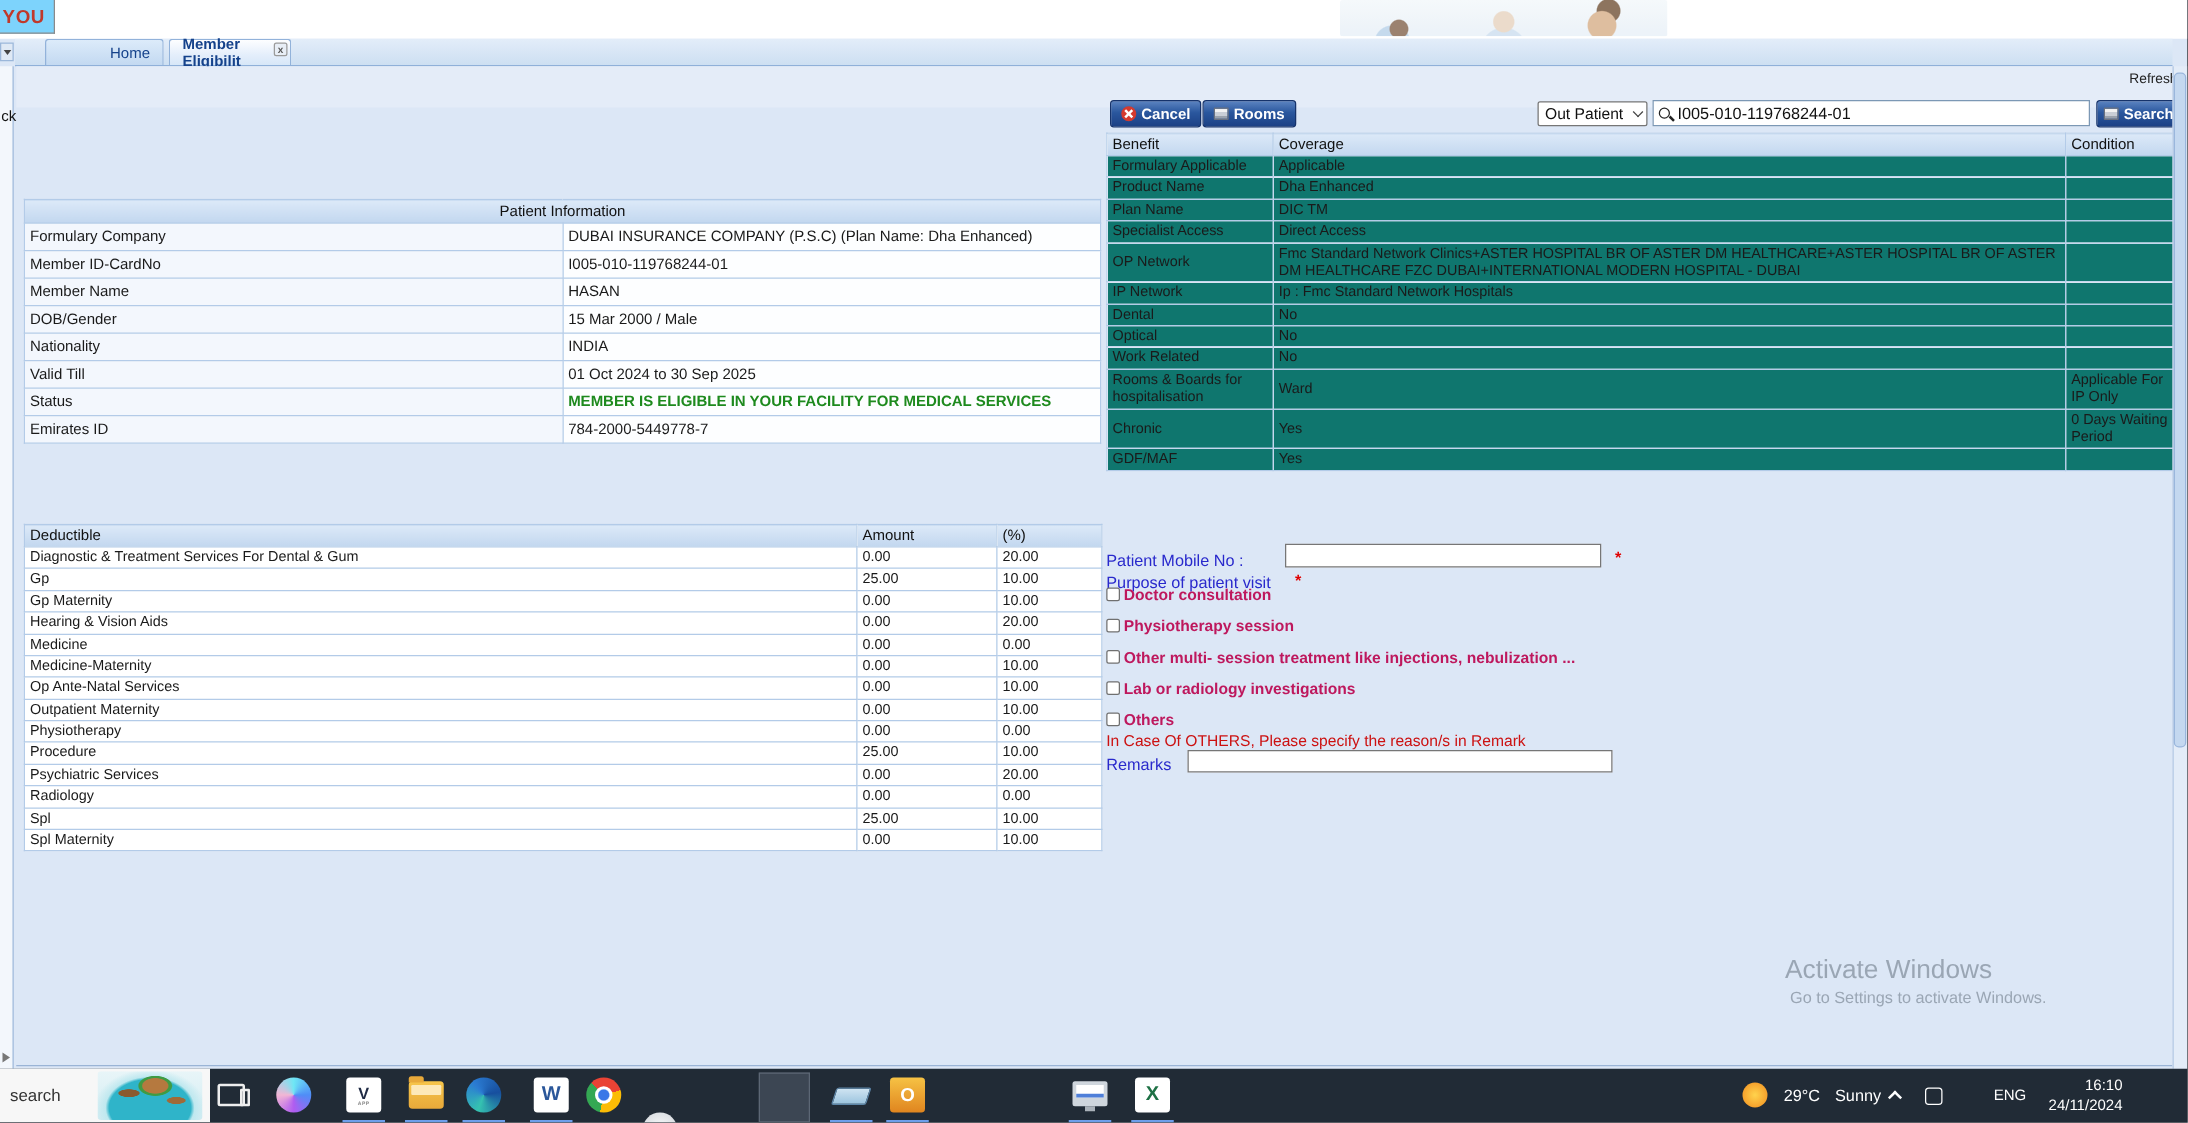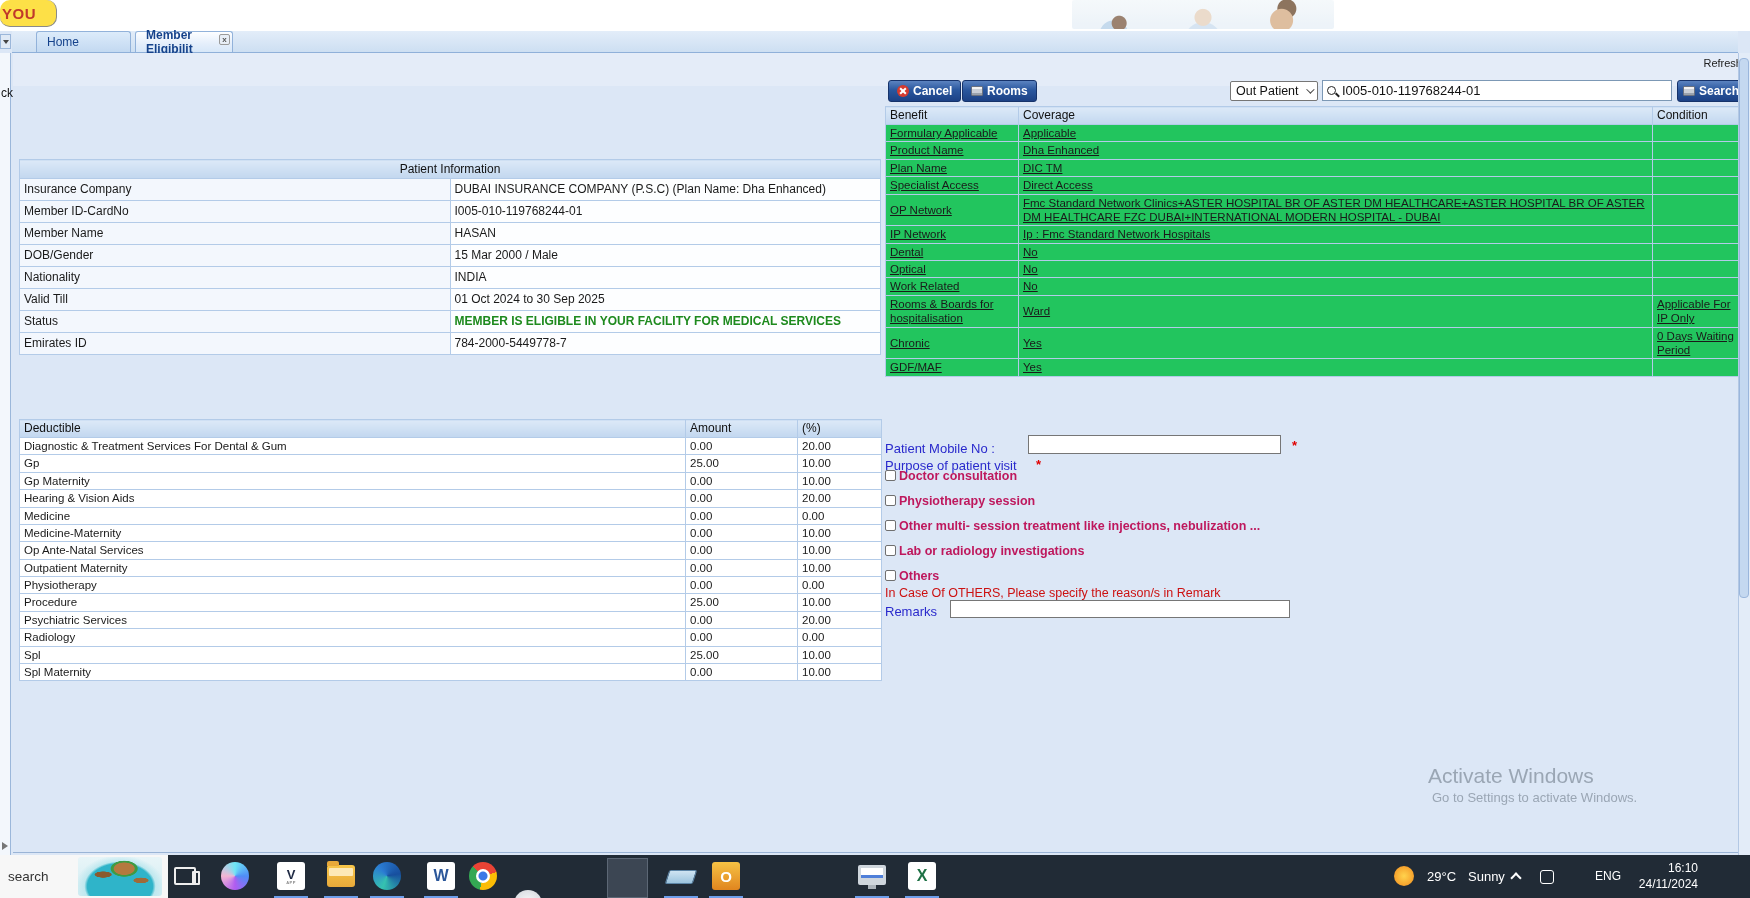--- a/index.html
+++ b/index.html
@@ -3,39 +3,39 @@
 <meta charset="utf-8">
 <style>
   html,body{margin:0;padding:0;background:#000;}
   *{box-sizing:border-box;}
   .screen{position:relative;width:1750px;height:898px;overflow:hidden;
     font-family:"Liberation Sans", sans-serif;background:#dce7f6;}
   .abs{position:absolute;}
 
   
   .titlebar{left:0;top:0;width:1750px;height:31px;background:#ffffff;}
-  .logo-box{left:0;top:0;width:57px;height:27px;background:#fde047;
-    border-right:1px solid #8a8a8a;border-bottom:1px solid #8a8a8a;border-radius:10px;}
+  .logo-box{left:0;top:0;width:44px;height:27px;background:#7dd3fc;
+    border-right:1px solid #8a8a8a;border-bottom:1px solid #8a8a8a;}
   .logo-text{left:2px;top:5px;font-size:15px;font-weight:bold;color:#c0392b;letter-spacing:.5px;}
   .people{left:1072px;top:0;width:262px;height:29px;border-radius:2px;opacity:.85;
     background:
       radial-gradient(circle at 18% 80%, #8a6d58 0 7px, transparent 8px),
       radial-gradient(circle at 16% 120%, #bcd4ea 0 14px, transparent 15px),
       radial-gradient(circle at 50% 60%, #e8d5c2 0 8px, transparent 9px),
       radial-gradient(circle at 50% 140%, #cfe0f0 0 18px, transparent 19px),
       radial-gradient(circle at 80% 70%, #d9b38f 0 11px, transparent 12px),
       radial-gradient(circle at 82% 30%, #7a5c42 0 9px, transparent 10px),
       linear-gradient(#f4f8fb,#e9f1f8);}
 
   
   .tabbar{left:12px;top:31px;width:1726px;height:22px;
     background:linear-gradient(#e3edf9,#cddff2);border-bottom:1px solid #8fb0d9;}
   .tab{position:absolute;bottom:0;height:21px;border:1px solid #92b2da;border-bottom:none;
     border-radius:3px 3px 0 0;font-size:12px;color:#15428b;display:flex;align-items:center;
-    justify-content:flex-start;padding:0 10px;}
+    justify-content:flex-end;padding:0 10px;}
   .tab-home{left:24px;width:95px;background:linear-gradient(#dcebfa,#c3d9f1);}
   .tab-active{left:123px;width:98px;background:linear-gradient(#fdfeff,#e4eefb 60%,#d7e7f8);
     font-weight:bold;}
   .tab-close{position:absolute;right:2px;top:2px;width:11px;height:11px;background:#e8eef6;
     border:1px solid #9a9a9a;border-radius:2px;font-size:8px;line-height:9px;text-align:center;
     color:#555;font-weight:bold;}
   .refresh{right:8px;top:57px;font-size:11px;color:#222;}
 
   
   .rail{left:0;top:53px;width:11px;height:802px;background:#f3f7fc;border-right:1px solid #9bb7da;}
@@ -61,21 +61,21 @@
   .ptable .pvalue{background:#fdfeff;}
   .pvalue.green{color:#1e8a1e;font-weight:bold;}
 
   .dtable{left:19px;top:419px;width:862px;}
   .dtable th{height:18px;font-size:12px;}
   .dtable td{height:17px;}
   .dtable .c0{width:666px;} .dtable .c1{width:112px;} .dtable .c2{width:84px;}
 
   .btable{left:885px;top:106px;width:860px;}
   .btable th{height:18px;font-size:12px;}
-  .btable td{background:#22c55e;text-decoration:underline;}
+  .btable td{background:#0f766e;}
   .btable .c0{width:133px;} .btable .c1{width:634px;} .btable .c2{width:93px;}
 
   
   .btn{position:absolute;height:22px;border:1px solid #16336b;border-radius:3px;
     background:linear-gradient(#5b83c0,#2a579e 45%,#1c4185);color:#fff;font-weight:bold;
     font-size:12px;display:flex;align-items:center;justify-content:center;gap:4px;padding:0 8px;}
   .ico-cancel{width:12px;height:12px;border-radius:50%;background:#d43a2f;position:relative;flex:0 0 auto;}
   .ico-cancel::before,.ico-cancel::after{content:"";position:absolute;left:5px;top:2px;width:2px;height:8px;background:#fff;}
   .ico-cancel::before{transform:rotate(45deg);} .ico-cancel::after{transform:rotate(-45deg);}
   .ico-print{width:12px;height:10px;flex:0 0 auto;border-radius:1px;
@@ -194,21 +194,21 @@
 
   <table class="abs ptable">
     <thead>
       <tr>
         <th colspan="2">Patient Information</th>
       </tr>
     </thead>
     <tbody>
 
         <tr>
-          <td class="plabel">Insurance Company</td>
+          <td class="plabel">Formulary Company</td>
           <td class="pvalue">DUBAI INSURANCE COMPANY (P.S.C) (Plan Name: Dha Enhanced)</td>
         </tr>
 
         <tr>
           <td class="plabel">Member ID-CardNo</td>
           <td class="pvalue">I005-010-119768244-01</td>
         </tr>
 
         <tr>
           <td class="plabel">Member Name</td>

